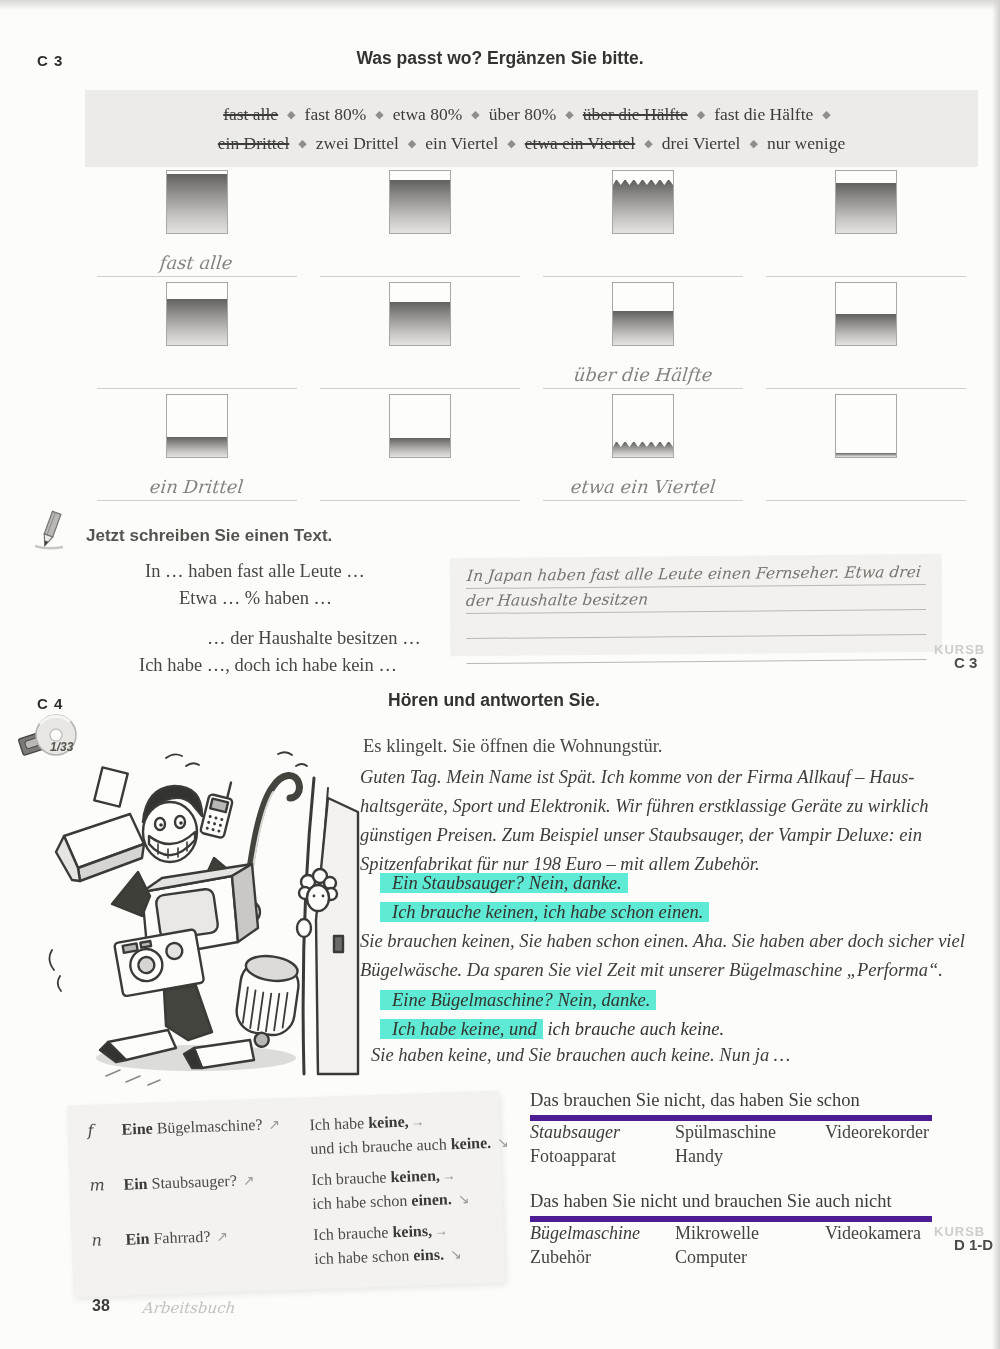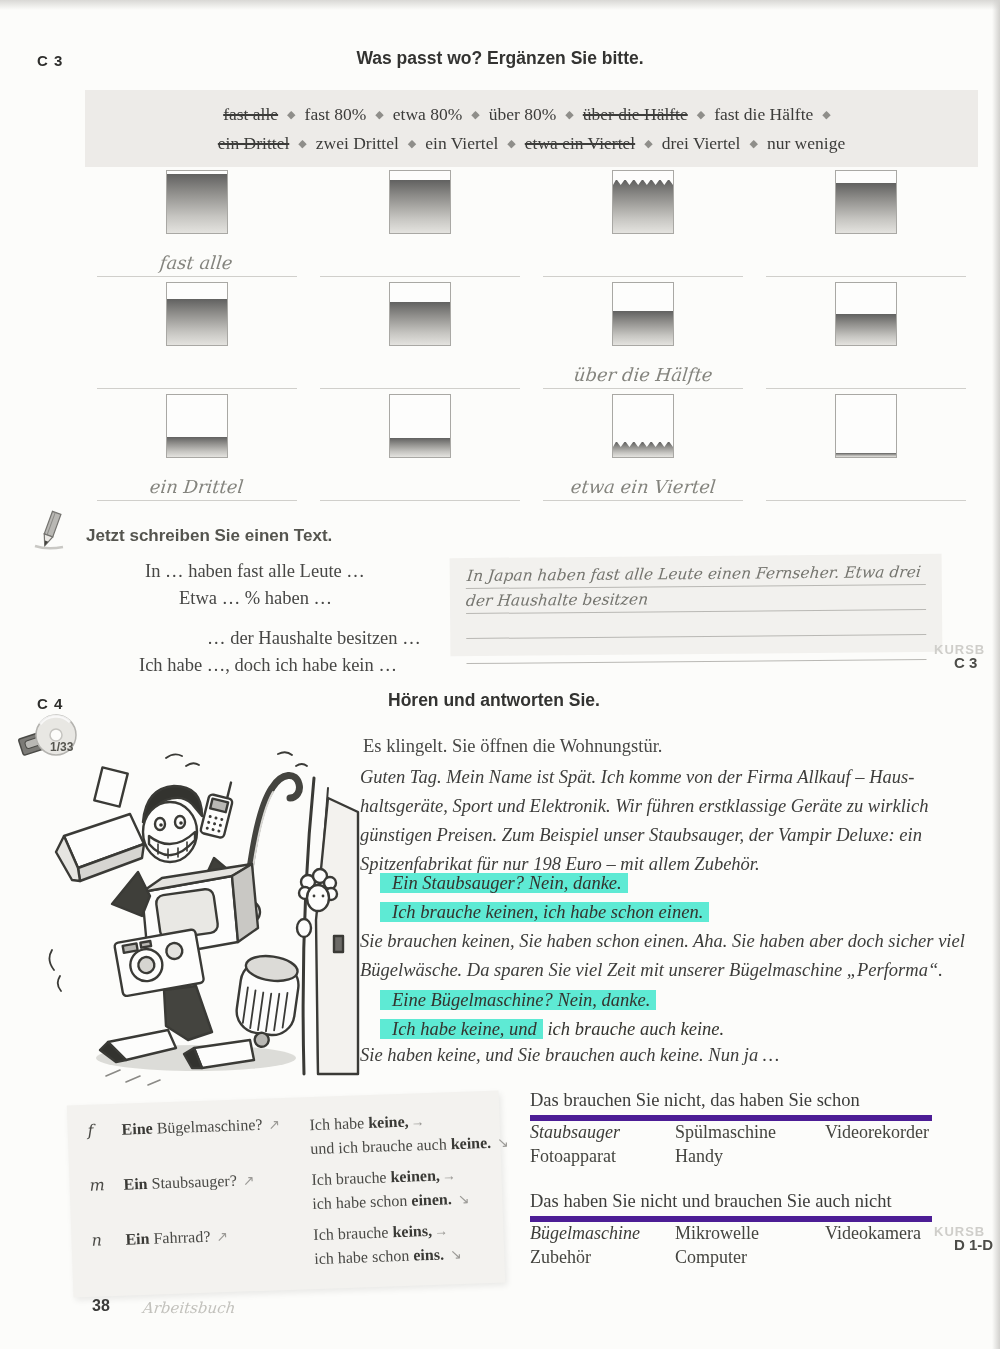--- a/index.html
+++ b/index.html
@@ -222,21 +222,21 @@
     <div class="wc-line"></div>
     <div class="wc-line"></div>
   </div>
 
   <div class="abs side-tab" style="top:642px;">
     <div class="tab-kurs">KURSB</div>
     <div class="tab-ref">C 3</div>
   </div>
 
   <div class="abs sec-label" style="left:37px;top:695px;">C 4</div>
-  <div class="abs" style="left:14px;top:710px;width:70px;height:52px;">
+  <div class="abs" style="left:14px;top:710px;width:70px;height:52px;font-style:italic;">
     <svg width="70" height="52" viewBox="0 0 70 52">
       <g transform="rotate(-18 22 32)">
         <rect x="6" y="24" width="32" height="17" rx="2" fill="#7b7a76" stroke="#4a4a46" stroke-width="1.5"></rect>
         <rect x="11" y="28" width="22" height="8" rx="3" fill="#b9b8b4" stroke="#4a4a46" stroke-width="1"></rect>
       </g>
       <circle cx="42" cy="25" r="20" fill="#e8e7e3" stroke="#b4b3af" stroke-width="1.5"></circle>
       <circle cx="42" cy="25" r="6" fill="#fcfcfa" stroke="#c5c4c0" stroke-width="1.5"></circle>
       <path d="M26 14 A20 20 0 0 1 56 12" stroke="#fdfdfc" stroke-width="3" fill="none" opacity="0.8"></path>
     </svg>
     <span class="cd-track" style="position:absolute;left:36px;top:30px;">1/33</span>
@@ -358,21 +358,21 @@
   <div class="abs dlg" style="left:360px;top:927px;">
     <div>Sie brauchen keinen, Sie haben schon einen. Aha. Sie haben aber doch sicher viel</div>
     <div>Bügelwäsche. Da sparen Sie viel Zeit mit unserer Bügelmaschine „Performa“.</div>
   </div>
 
   <div class="abs resp" style="left:380px;top:986px;">
     <div><span class="hl">Eine Bügelmaschine? Nein, danke.</span></div>
     <div><span class="hl">Ich habe keine, und</span><span> ich brauche auch keine.</span></div>
   </div>
 
-  <div class="abs dlg" style="left:360px;top:1041px;">Sie haben keine, und Sie brauchen auch keine. Nun ja …</div>
+  <div class="abs dlg" style="left:360px;top:1041px;padding-left:11px;">Sie haben keine, und Sie brauchen auch keine. Nun ja …</div>
 
   <div class="abs grammar-card">
     <div class="gc-row">
       <span class="gc-gender">f</span>
       <span class="gc-q"><span class="gc-b">Eine</span><span> Bügelmaschine?</span> <span class="gc-arrow">↗</span></span>
       <span class="gc-a">
         <div><span>Ich habe </span><span class="gc-b">keine,</span><span class="gc-arrow">→</span></div>
         <div><span>und ich brauche auch </span><span class="gc-b">keine.</span> <span class="gc-arrow">↘</span></div>
       </span>
     </div>

